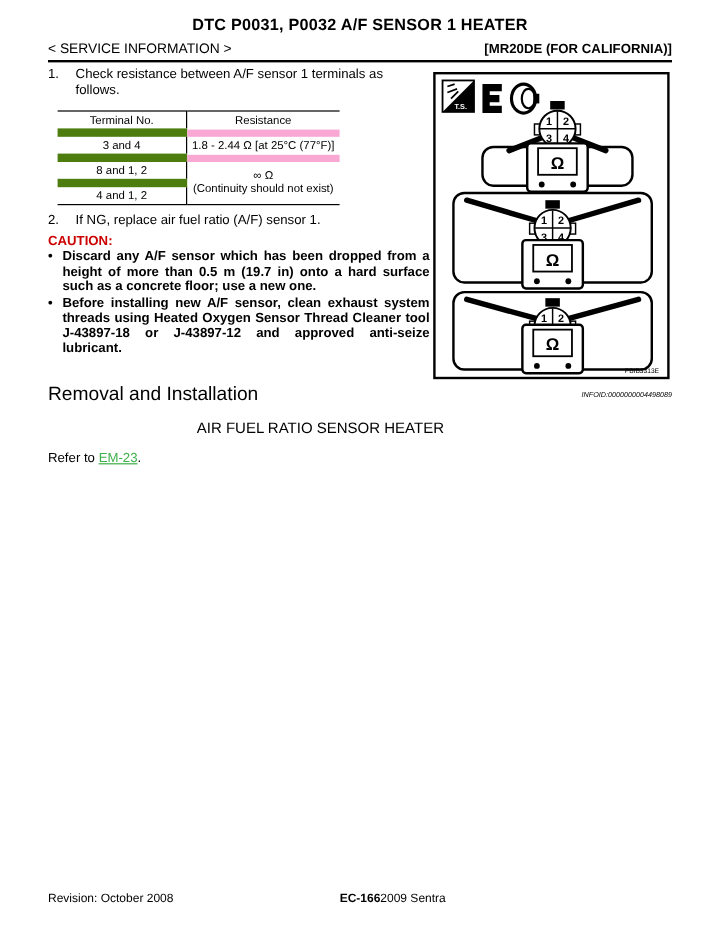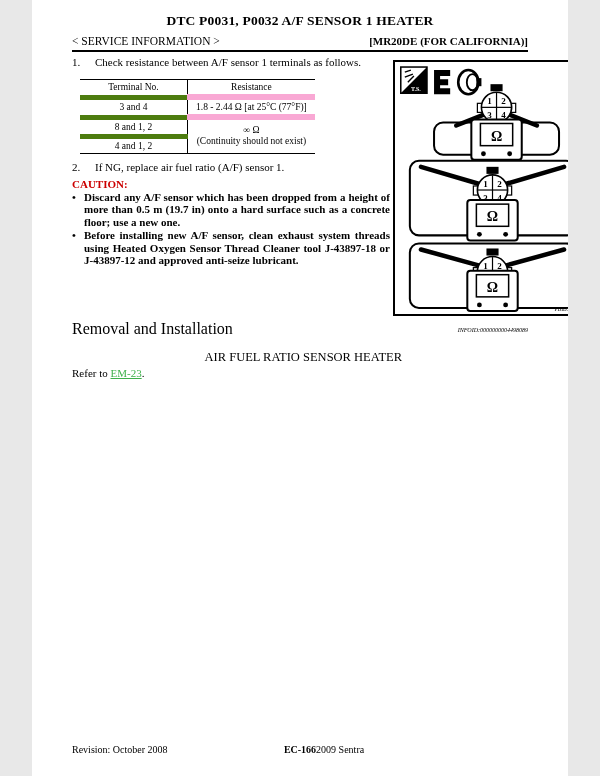--- a/index.html
+++ b/index.html
@@ -1,18 +1,18 @@
 <!DOCTYPE html>
 <html><head>
 <meta charset="utf-8">
 <style>
   html,body{margin:0;padding:0;background:#e8e8e8;}
   .page{
-    position:relative;width:536px;height:776px;background:#ffffff;
-    font-family:Liberation Serif, serif;color:#000;
+    position:relative;width:600px;height:776px;background:#ffffff;
+    font-family:Liberation Sans, sans-serif;color:#000;
     margin:0 auto;overflow:hidden;
   }
   .doc-title{
     position:absolute;top:13px;left:0;right:0;text-align:center;
     font-size:13.5px;font-weight:bold;letter-spacing:.2px;
   }
   .subheader{
     position:absolute;top:35px;left:40px;right:40px;
     display:flex;justify-content:space-between;align-items:baseline;
   }
@@ -24,21 +24,21 @@
   .step{display:flex;font-size:11px;line-height:13px;}
   .step .no{width:23px;flex:none;}
   .step.step2{margin-top:7px;}
 
   table.res-table{
     border-collapse:collapse;margin:10px 0 0 8px;width:235px;
     font-size:9.5px;text-align:center;border-top:1.5px solid #000;border-bottom:1.5px solid #000;
   }
   table.res-table th{font-weight:normal;}
   table.res-table th,table.res-table td{padding:1px 2px;height:12px;}
-  .col-terminal{width:107px;border-right:1px solid #000;border-bottom:5px solid #4d7c0f;}
+  .col-terminal{width:107px;border-right:1px solid #000;border-bottom:7px solid #4d7c0f;}
   .col-res{width:128px;border-bottom:6px solid #f9a8d4;}
   .merged-res{border-bottom:none;line-height:11.5px;}
   tr:last-child .col-terminal{border-bottom:none;}
 
   .caution-label{font-size:11px;font-weight:bold;margin-top:4px;}
   .caution-list{margin-top:1px;}
   .caution-item{display:flex;font-size:11px;font-weight:bold;line-height:12.5px;margin-top:1px;}
   .caution-item .bullet{width:12px;flex:none;}
   .caution-item .txt{text-align:justify;}
 
@@ -48,21 +48,21 @@
   }
   .figure-box svg{display:block;width:100%;height:100%;}
 
   .infoid{
     position:absolute;top:327px;right:40px;
     font-size:6px;font-style:italic;letter-spacing:0;
   }
   .removal{position:absolute;left:40px;top:320px;width:330px;}
   .removal-heading{font-size:16px;line-height:18px;}
   .removal-sub{font-size:12.5px;margin-top:12px;text-align:right;}
-  .refer-line{font-size:11px;margin-top:2px;}
+  .refer-line{font-size:11px;margin-top:12px;}
   .refer-link{text-decoration:underline;cursor:pointer;}
 
   .footer{
     position:absolute;left:40px;right:40px;top:744px;
     display:grid;grid-template-columns:1fr auto 1fr;align-items:baseline;
   }
   .footer .rev{font-size:10px;}
   .footer .pageno{font-size:10px;font-weight:bold;text-align:center;}
   .footer .model{font-size:10px;}
 

